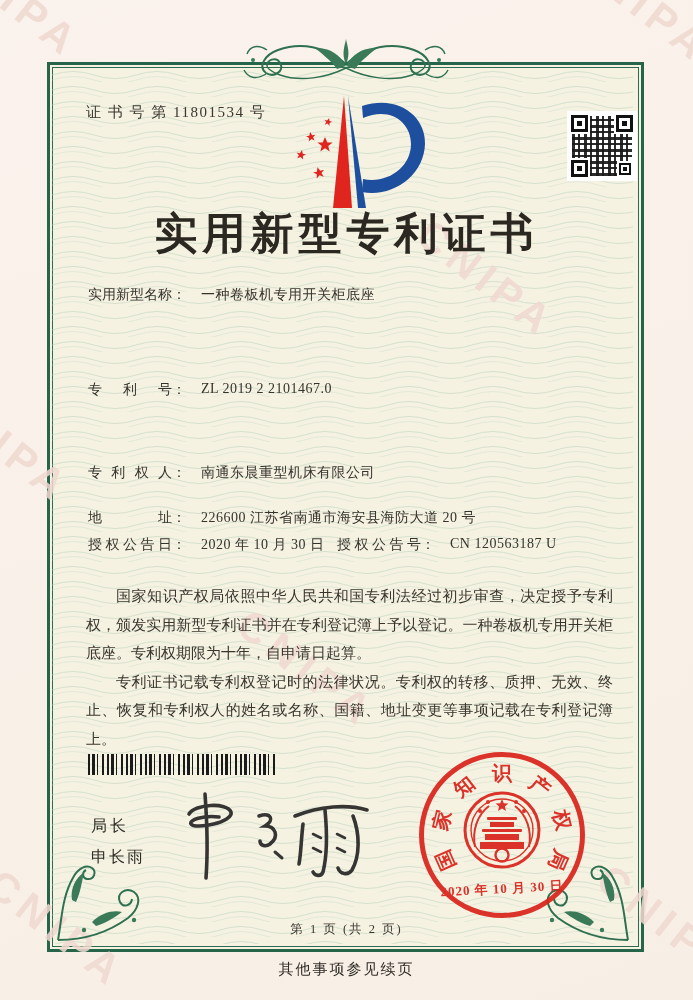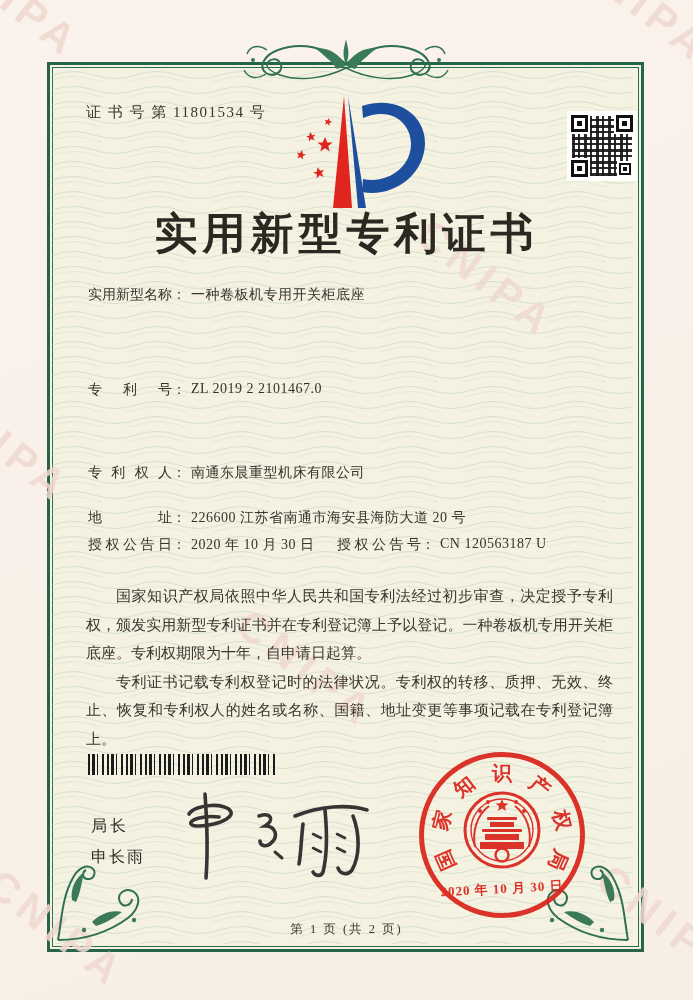--- a/index.html
+++ b/index.html
@@ -39,21 +39,21 @@
   .fp.tl { left:4px; top:4px; } .fp.tr { right:4px; top:4px; } .fp.bl { left:4px; bottom:4px; }
   .fp.br { width:12px; height:12px; border-width:2px; right:6px; bottom:6px; }
   .fp.br::after { inset:2px; }
 
   .title { position:absolute; left:0; top:205px; width:100%; text-align:center;
            font-size:43px; font-weight:bold; letter-spacing:5px; color:#2b2721; }
 
   .row { position:absolute; left:88px; width:530px; font-size:14px; color:#36332c; }
   .flabel { display:inline-block; width:84px; text-align:justify; text-align-last:justify; vertical-align:top; }
   .colon { display:inline-block; vertical-align:top; }
-  .fvalue { display:inline-block; margin-left:5px; letter-spacing:.5px; vertical-align:top; }
+  .fvalue { display:inline-block; margin-left:15px; letter-spacing:.5px; vertical-align:top; }
   .pair2 { position:absolute; left:249px; top:0; }
 
   .paras { position:absolute; left:86px; top:582px; width:527px; font-size:15px;
            line-height:28.5px; text-align:justify; color:#39352d; }
   .paras p { text-indent:2em; }
 
   .barcode { position:absolute; left:88px; top:754px; width:190px; height:21px;
       background:repeating-linear-gradient(90deg,
         #1b1b1b 0 2px, transparent 2px 4px, #1b1b1b 4px 7px, transparent 7px 9px,
         #1b1b1b 9px 10px, transparent 10px 14px, #1b1b1b 14px 16px, transparent 16px 19px); }
@@ -236,15 +236,16 @@
           <rect x="21" y="42" width="40" height="3" rx="1"></rect>
           <rect x="24" y="47" width="34" height="6"></rect>
           <rect x="19" y="55" width="44" height="7"></rect>
         </g>
       </svg>
 
       <div class="seal-date">2020 年 10 月 30 日</div>
     </div>
 
     <div class="page-info">第 1 页 (共 2 页)</div>
+    <div class="note">其他事项参见续页</div>
 
   </div>
 </div>
 
 </body></html>

